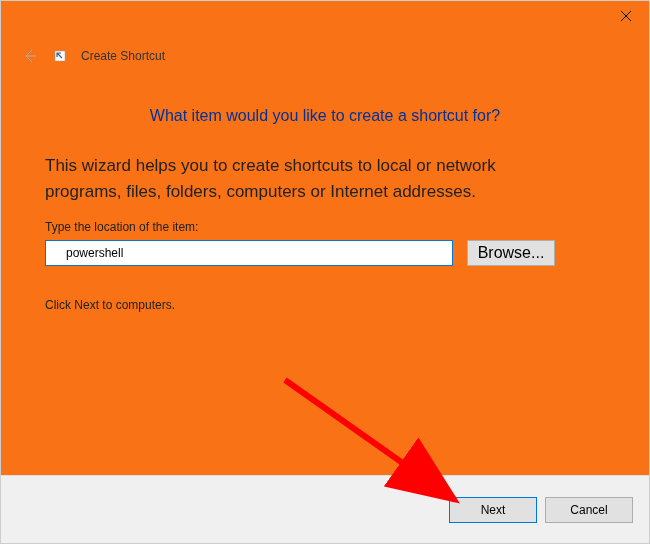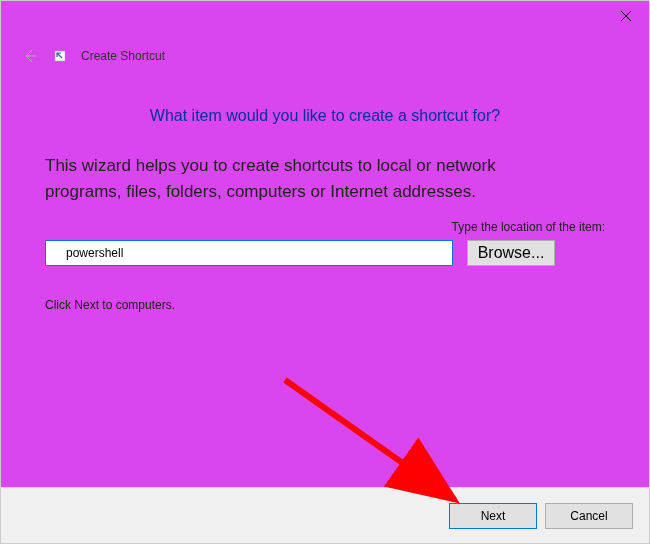--- a/index.html
+++ b/index.html
@@ -10,21 +10,21 @@
       background: #fff;
       width: 650px;
       height: 544px;
       position: relative;
       overflow: hidden;
     }
     .window {
       width: 650px;
       height: 544px;
       border: 1px solid #ccc;
-      background: #d946ef;
+      background: #f97316;
       display: flex;
       flex-direction: column;
       position: relative;
     }
     .titlebar {
       height: 36px;
       display: flex;
       justify-content: flex-end;
       align-items: flex-start;
     }
@@ -81,21 +81,20 @@
       font-size: 17px;
       color: #222;
       line-height: 1.5;
       margin-bottom: 16px;
       max-width: 500px;
     }
     .input-label {
       font-size: 12px;
       color: #222;
       margin-bottom: 6px;
-      text-align: right;
     }
     .input-row {
       display: flex;
       gap: 14px;
       align-items: stretch;
       margin-bottom: 32px;
     }
     .location-input {
       flex: 1;
       max-width: 408px;
@@ -113,21 +112,21 @@
       border: 1px solid #adadad;
       font-size: 16px;
       font-family: inherit;
       cursor: pointer;
     }
     .continue-text {
       font-size: 12px;
       color: #222;
     }
     .footer {
-      height: 56px;
+      height: 68px;
       background: #f0f0f0;
       border-top: 1px solid #dfdfdf;
       display: flex;
       align-items: center;
       justify-content: flex-end;
       padding: 4px 16px;
       gap: 8px;
     }
     .footer button {
       width: 88px;

